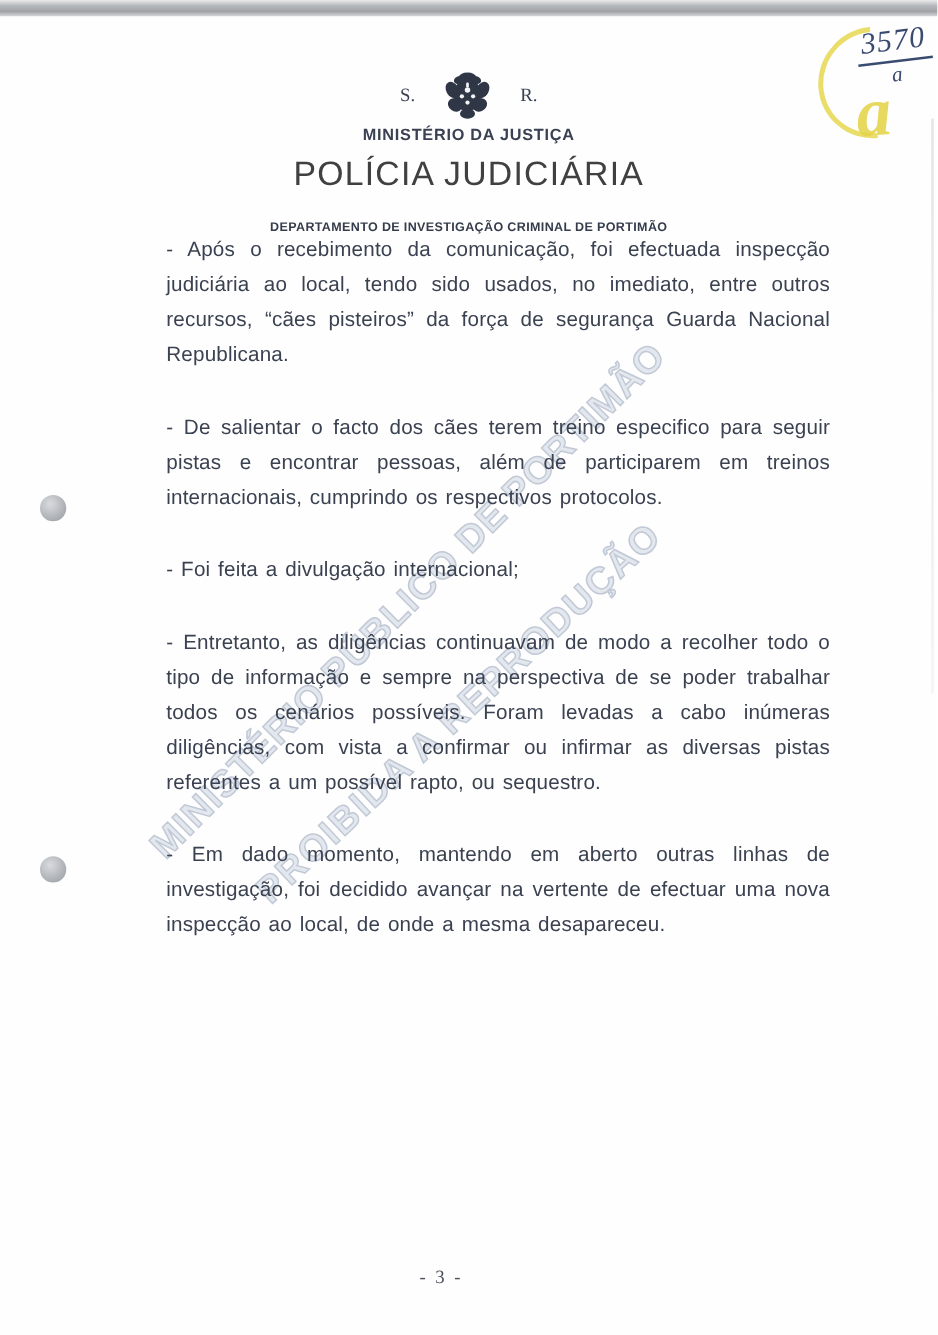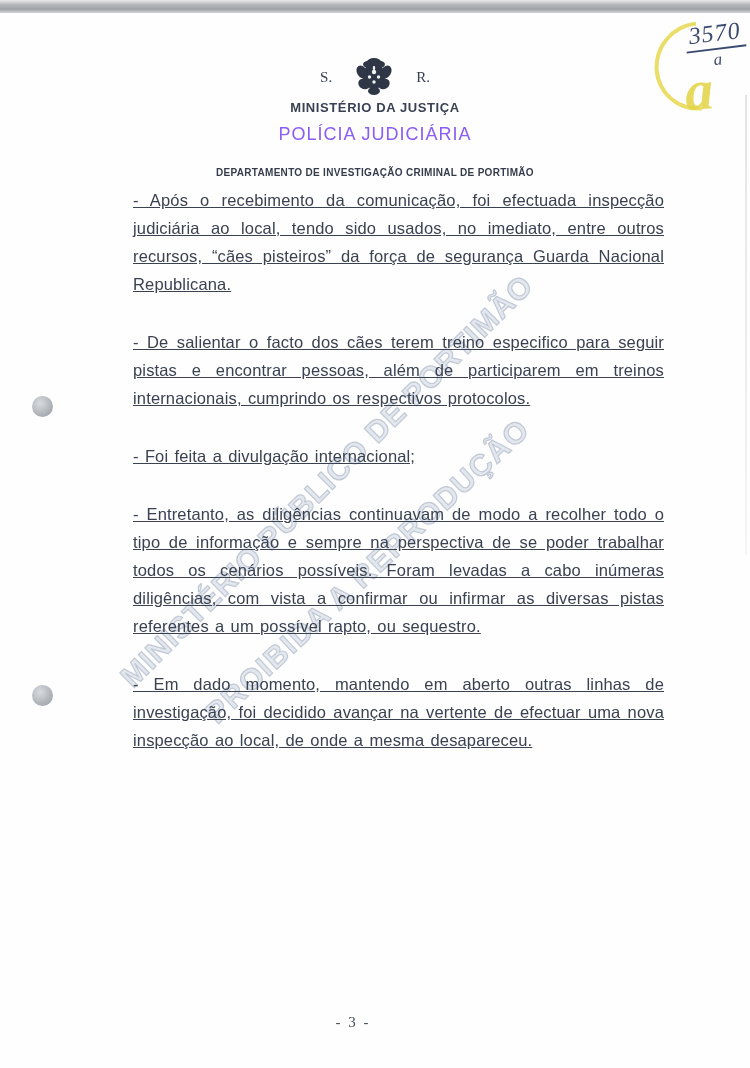--- a/index.html
+++ b/index.html
@@ -18,36 +18,36 @@
   .hole-2{left:32px;top:685px;}
   .edge-line{position:absolute;right:3px;top:95px;width:2px;height:460px;
     background:linear-gradient(#d6d9dd,#eef0f2);opacity:.7;}
 
   
   header{position:absolute;top:56px;left:0;right:0;text-align:center;z-index:2;color:#39404f;}
   .sr-row{display:flex;justify-content:center;align-items:center;gap:20px;
     font-family:"Liberation Serif", serif;font-size:15px;color:#3a4152;}
   .crest{width:44px;height:42px;display:block;}
   .ministry{margin-top:2px;font-size:13px;font-weight:bold;letter-spacing:.6px;color:#3a4152;}
-  .pj-title{margin-top:9px;font-size:18px;letter-spacing:1px;color:#8b5cf6;}
+  .pj-title{margin-top:9px;font-size:27px;letter-spacing:1px;color:#404040;}
   .dept{margin-top:22px;font-size:10px;font-weight:bold;letter-spacing:.3px;color:#353c4b;}
 
   
   .wm-line{position:absolute;white-space:nowrap;z-index:1;
     font-weight:700;color:#e3e7ee;-webkit-text-stroke:1.2px #c2c9d6;}
   .wm1{left:138px;top:660px;font-size:30px;letter-spacing:1px;
     transform-origin:0 100%;transform:rotate(-45deg);}
   .wm2{left:222px;top:696px;font-size:30px;letter-spacing:1.5px;
     transform-origin:0 100%;transform:rotate(-43deg);}
 
   
   .content{position:absolute;left:133px;width:531px;top:186px;z-index:2;
     font-size:16.5px;line-height:28px;color:#3a4150;text-align:justify;
     letter-spacing:.15px;word-spacing:1.5px;}
-  .content p{margin:0 0 30px 0;text-align-last:left;text-decoration:underline;}
+  .content p{margin:0 0 30px 0;text-align-last:left;}
   .content em{font-style:italic;}
 
   
   footer{position:absolute;top:1014px;left:0;right:0;text-align:center;z-index:2;
     font-family:"Liberation Serif", serif;font-size:15px;color:#4a4f59;
     letter-spacing:2px;transform:translateX(-22px);}
 
   
   .annot{position:absolute;right:0;top:14px;width:120px;height:120px;z-index:3;}
   .yellow-circle{position:absolute;left:24px;top:8px;width:82px;height:80px;

